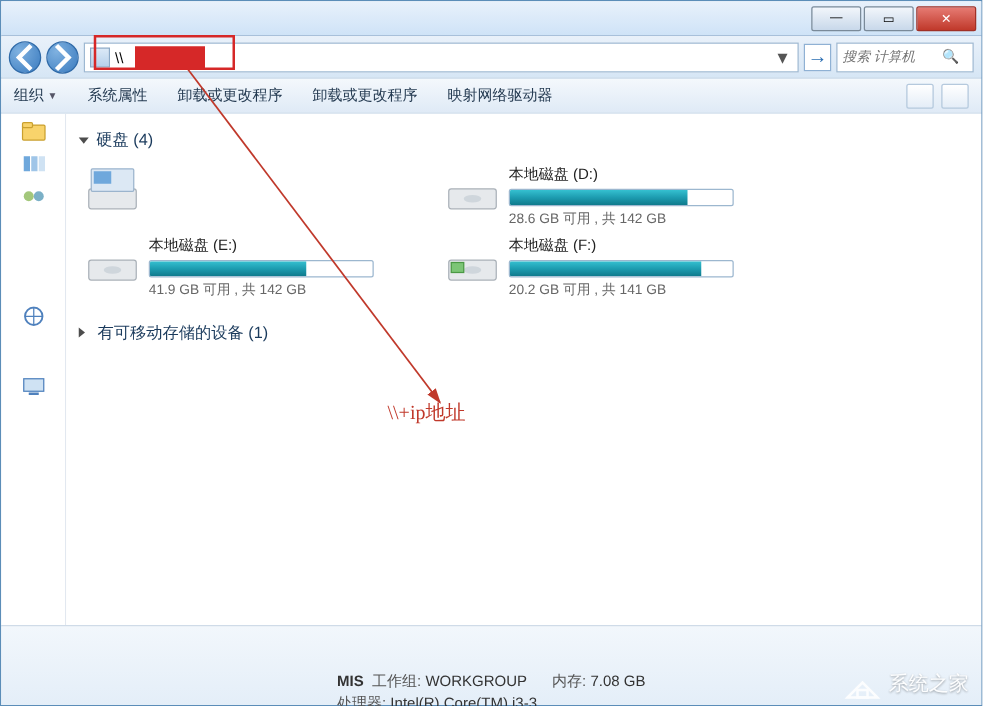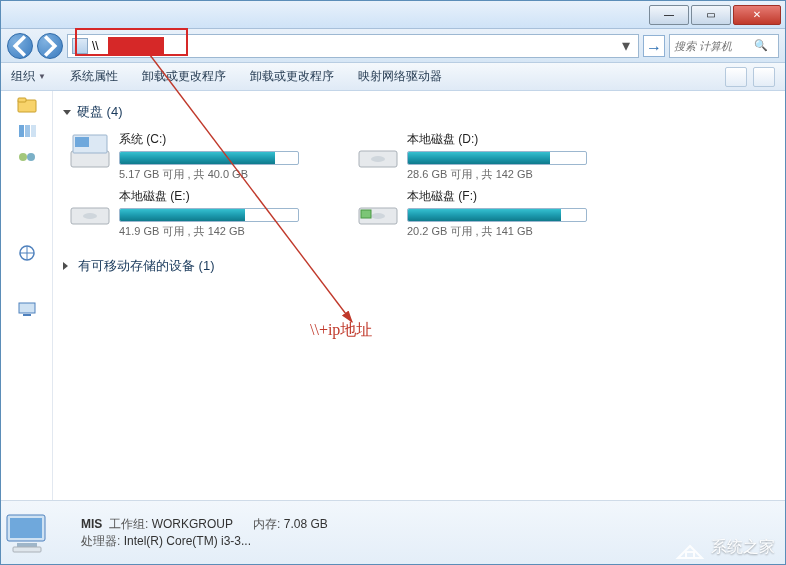--- a/index.html
+++ b/index.html
@@ -53,21 +53,21 @@
 .drive-ico svg { width:42px; height:38px; }
 .drive-info { flex:1; }
 .drive-name { font-size:12px; color:#222; margin-bottom:3px; }
 .bar { width: 180px; height: 14px; border:1px solid #9cb7cf; background:#fff; border-radius:2px; overflow:hidden; }
 .bar-fill { height:100%; background: linear-gradient(to bottom, #35c0d0 0%, #1d9cb0 50%, #0f7a8c 100%); }
 .drive-free { font-size:11px; color:#666; margin-top:2px; }
 
 .sub-row { font-size:13px; color:#1a3a5c; margin: 18px 0 4px 2px; display:flex; align-items:center; gap:6px;text-align:right; }
 
 
-.details { height: 64px; border-top:1px solid #cfdbe8; background: linear-gradient(to bottom,#f2f7fc,#e4eef8); display:flex; align-items:center; padding: 6px 2px; gap:30px; position:relative; }
+.details { height: 64px; border-top:1px solid #cfdbe8; background: linear-gradient(to bottom,#f2f7fc,#e4eef8); display:flex; align-items:center; padding: 6px 20px; gap:30px; position:relative;flex-direction:column; }
 .details-comp { width:48px; height:44px; }
 .details-text { font-size:12px; color:#333; }
 .details-text .row1 { display:flex; gap:20px; }
 .details-text b { font-weight:bold; }
 .details-text .lbl { color:#555; }
 
 
 .watermark { position:absolute; right:10px; bottom:4px; color:#fff; font-size:16px; display:flex; align-items:center; gap:6px; text-shadow:0 1px 2px rgba(0,0,0,.4); opacity:.9; }
 .wm-ico { width:30px; height:26px; }
 
@@ -179,27 +179,20 @@
 
       <div class="drives">
 
         <div class="drive">
           <div class="drive-ico">
             <svg viewBox="0 0 42 38">
                 <rect x="2" y="18" width="38" height="16" rx="2" fill="#e6e9ec" stroke="#aab1b8"></rect>
                 <rect x="4" y="2" width="34" height="18" rx="1" fill="#dce8f4" stroke="#9bb4cd"></rect>
                 <rect x="6" y="4" width="14" height="10" fill="#6fa8dc"></rect>
               </svg>
-          </div>
-          <div class="drive-info">
-            <div class="drive-name">系统 (C:)</div>
-            <div class="bar">
-                <div class="bar-fill" style="width:87%"></div>
-              </div>
-            <div class="drive-free">5.17 GB 可用 , 共 40.0 GB</div>
           </div>
         </div>
 
         <div class="drive">
           <div class="drive-ico">
             <svg viewBox="0 0 42 38">
                 <rect x="2" y="18" width="38" height="16" rx="2" fill="#e6e9ec" stroke="#aab1b8"></rect>
                 <ellipse cx="21" cy="26" rx="7" ry="3" fill="#cfd6dc"></ellipse>
               </svg>
           </div>

